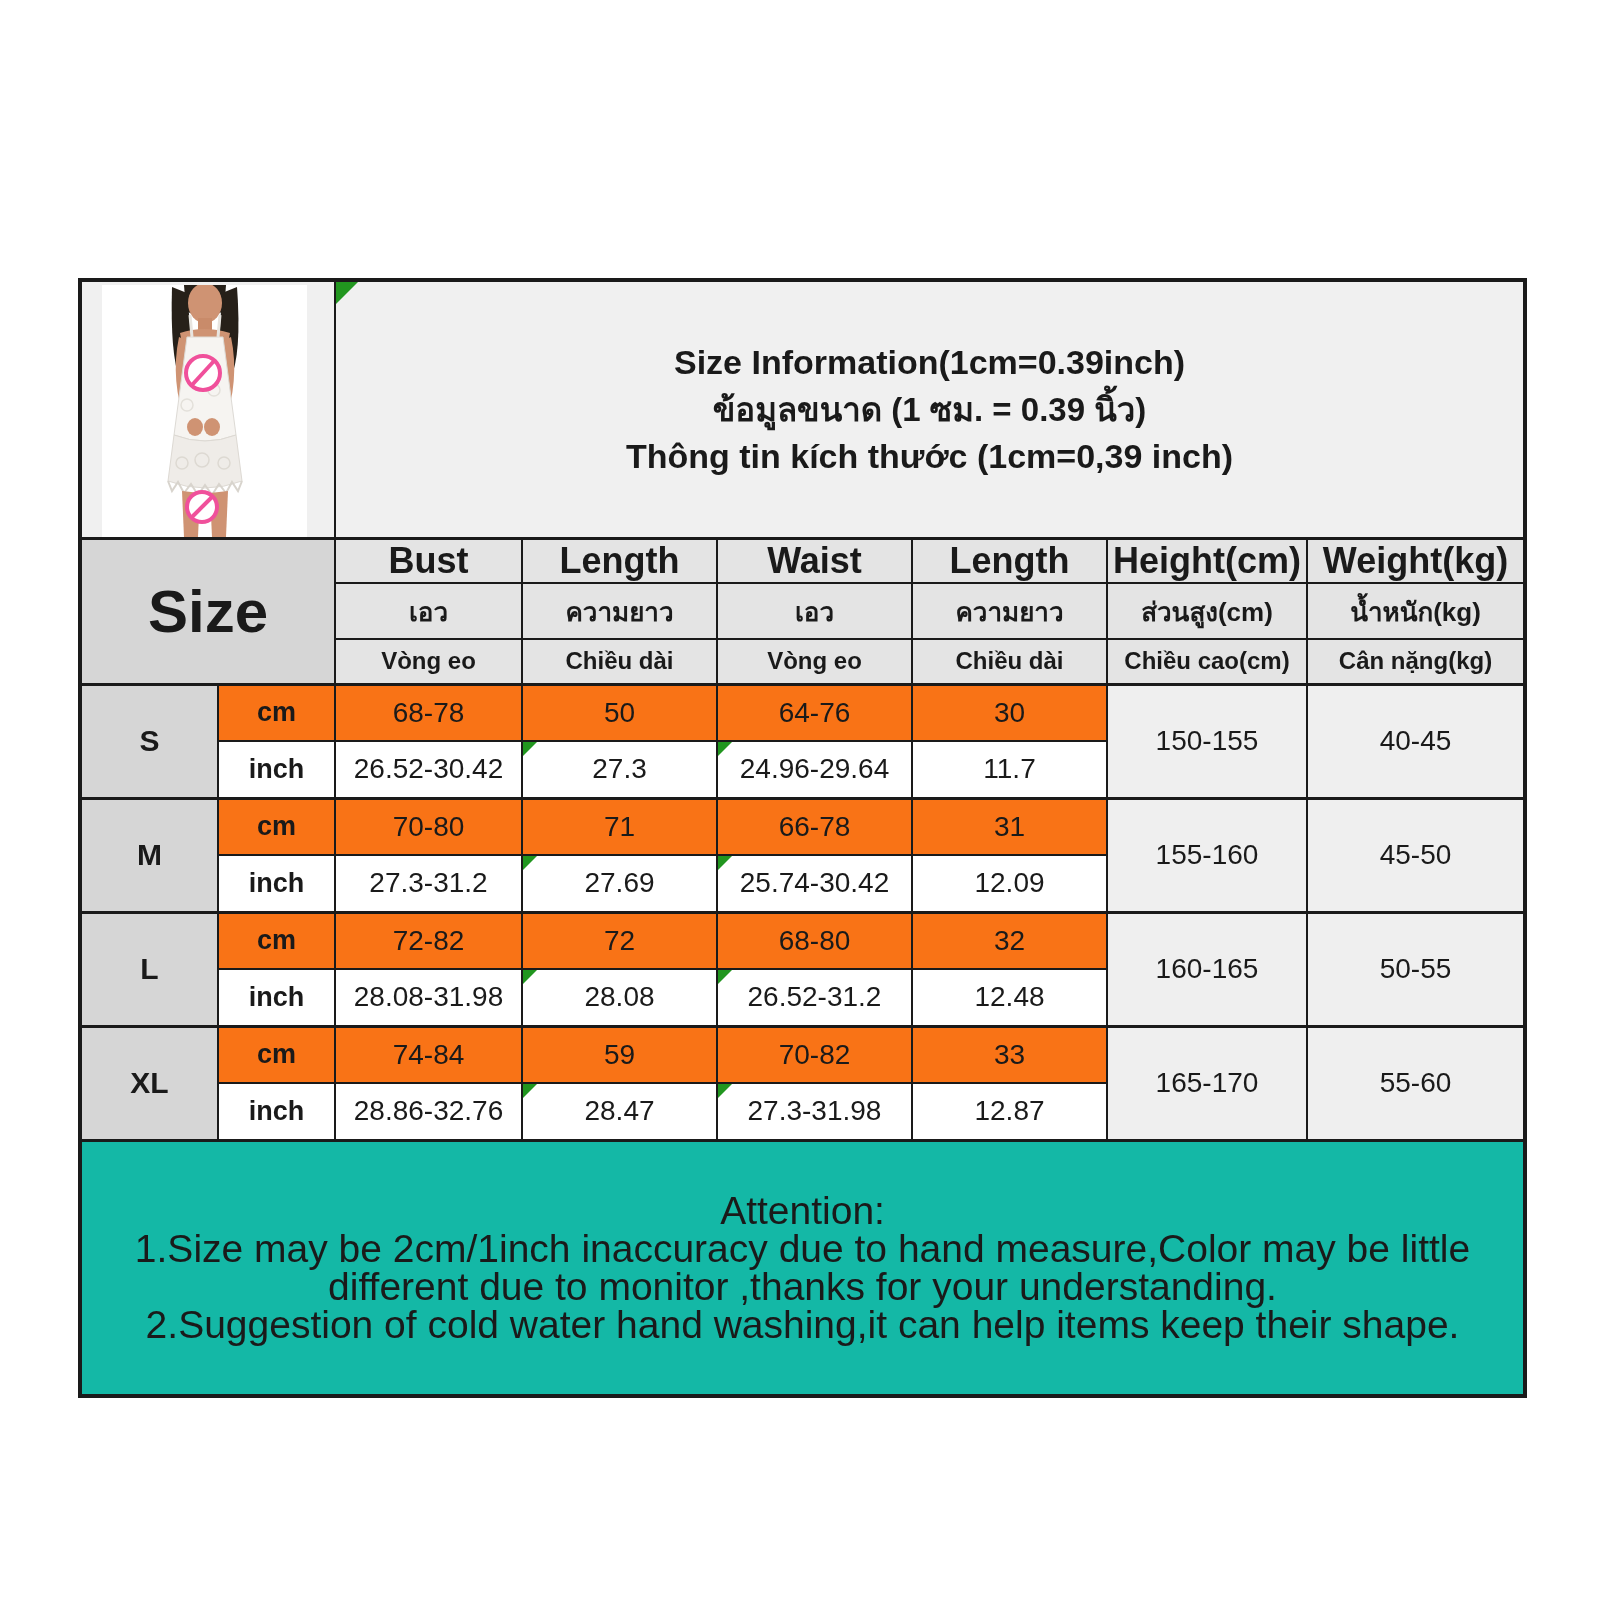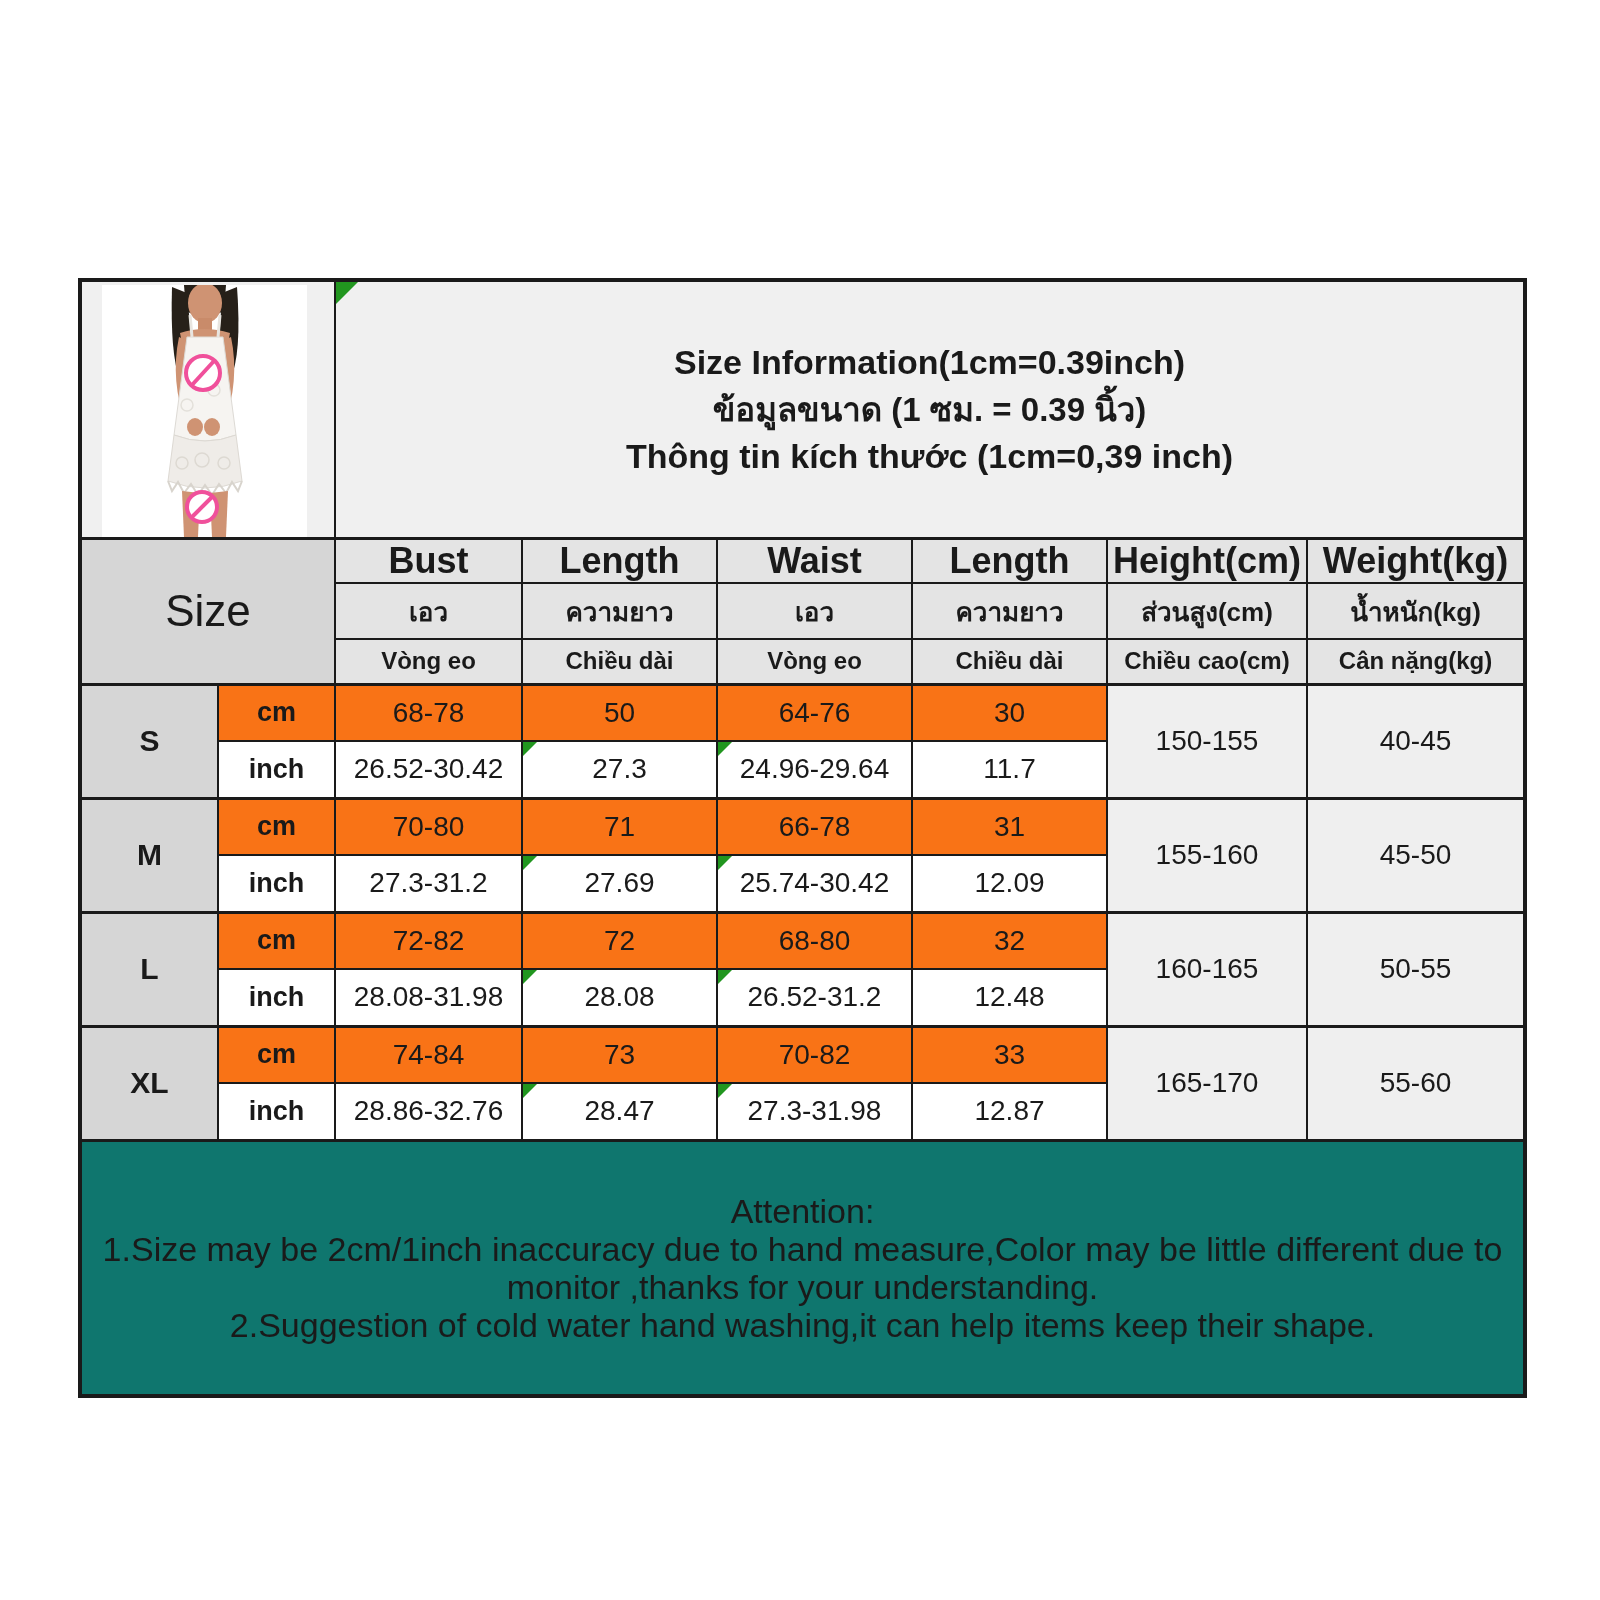--- a/index.html
+++ b/index.html
@@ -37,40 +37,40 @@
     background:#ffffff;
     display:block;
   }
   td.title-cell{background:#f0f0f0;}
   .title-block{line-height:47px;font-weight:bold;}
   .title-en{font-size:34px;}
   .title-th{font-size:33px;}
   .title-vi{font-size:34px;}
 
   
-  td.size-cell{background:#d6d6d6;font-weight:normal;font-size:44px;}
+  td.size-cell{background:#d6d6d6;font-weight:bold;font-size:60px;}
   td.hcell{background:#e4e4e4;font-weight:bold;}
   .h-en{font-size:36px;}
   .h-th{font-size:26px;}
   .h-vi{font-size:24px;}
 
   
   td.size-name{background:#d6d6d6;font-weight:bold;font-size:30px;}
   td.unit{font-weight:bold;font-size:27px;}
   td.val{font-size:28px;}
   tr.r-cm td.unit, tr.r-cm td.val{background:#f97316;}
   tr.r-inch td.unit, tr.r-inch td.val{background:#ffffff;}
   td.val.hw{background:#efefef !important;}
 
   
   td.attention-cell{
-    background:#0f766e;
+    background:#14b8a6;
     text-align:left;vertical-align:top;
     padding:6px 10px 0 6px;
-    font-size:34px;line-height:38px;
+    font-size:39px;line-height:38px;
   }
 
   
   .flag{
     position:absolute;top:0;left:0;width:0;height:0;
     border-top:14px solid #21961f;
     border-right:14px solid transparent;
   }
   .flag-big{
     border-top-width:22px;
@@ -224,21 +224,21 @@
       <td class="val">28.08-31.98</td>
       <td class="val"><span class="flag"></span><span>28.08</span></td>
       <td class="val"><span class="flag"></span><span>26.52-31.2</span></td>
       <td class="val">12.48</td>
     </tr>
 
     <tr class="r-cm grp" style="height:57px">
       <td class="size-name" rowspan="2">XL</td>
       <td class="unit">cm</td>
       <td class="val">74-84</td>
-      <td class="val">73</td>
+      <td class="val">59</td>
       <td class="val">70-82</td>
       <td class="val">33</td>
       <td class="val hw" rowspan="2">165-170</td>
       <td class="val hw" rowspan="2">55-60</td>
     </tr>
     <tr class="r-inch" style="height:57px">
       <td class="unit">inch</td>
       <td class="val">28.86-32.76</td>
       <td class="val"><span class="flag"></span><span>28.47</span></td>
       <td class="val"><span class="flag"></span><span>27.3-31.98</span></td>

